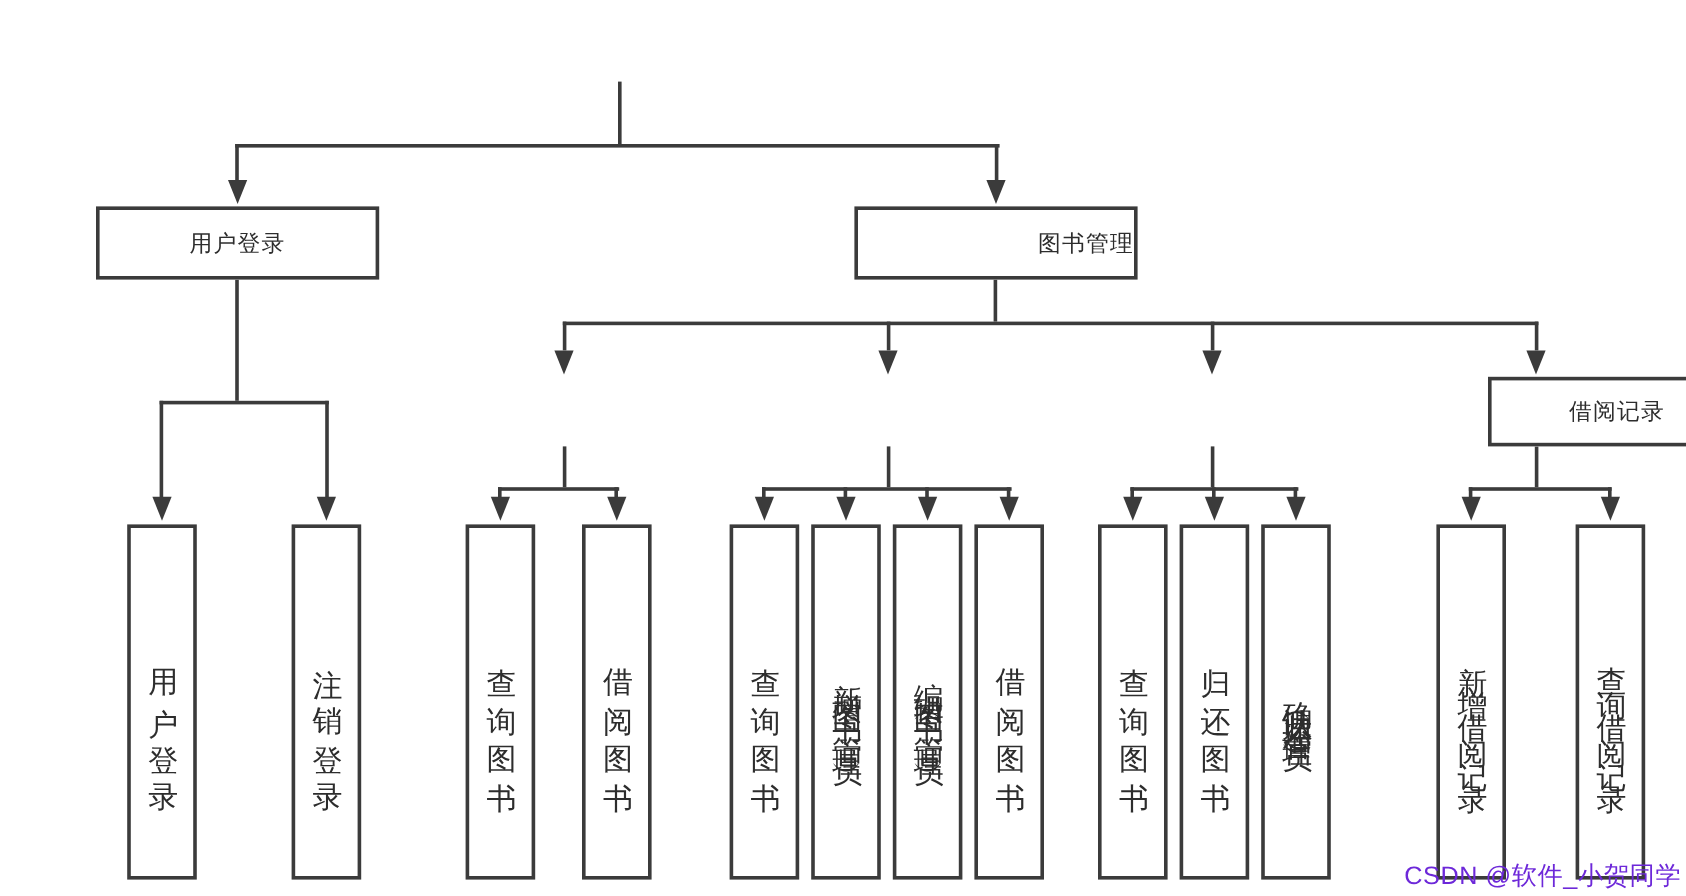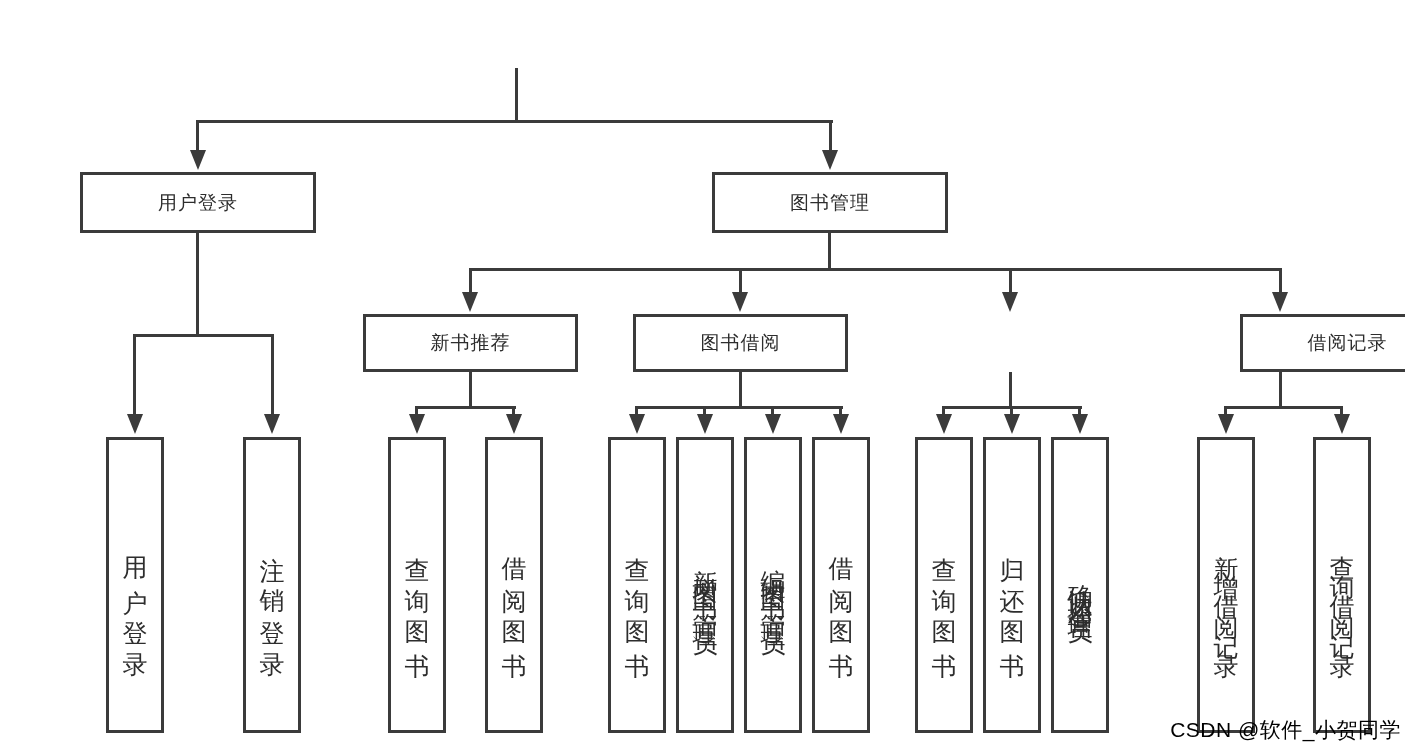--- a/index.html
+++ b/index.html
@@ -32,21 +32,21 @@
   .ls9{letter-spacing:5px;margin-bottom:-5px;}
   .line{position:absolute;background:#3b3b3b;}
   .arw{
     position:absolute;width:0;height:0;
     border-left:8px solid transparent;
     border-right:8px solid transparent;
     border-top:20px solid #3b3b3b;
   }
   .wm{
     position:absolute;right:4px;bottom:3px;
-    font-size:21px;color:#000000;letter-spacing:0.5px;
+    font-size:21px;color:#6d28d9;letter-spacing:0.5px;
     white-space:nowrap;
   }
 </style>
 </head>
 <body>
 
 <div id="canvas">
 
   <div class="line" style="left:515px;top:68px;width:3px;height:52px;"></div>
   <div class="line" style="left:196px;top:120px;width:637px;height:3px;"></div>
@@ -104,30 +104,24 @@
   <div class="line" style="left:1224px;top:406px;width:119px;height:3px;"></div>
   <div class="line" style="left:1224px;top:406px;width:3px;height:10px;"></div>
   <div class="arw" style="left:1218px;top:414px;"></div>
   <div class="line" style="left:1340px;top:406px;width:3px;height:10px;"></div>
   <div class="arw" style="left:1334px;top:414px;"></div>
 
 
   <div class="box hbox" style="left:80px;top:172px;width:236px;height:61px;">
     <span>用户登录</span>
   </div>
-  <div class="box hbox" style="left:712px;top:172px;width:236px;height:61px;">
+  <div class="box hbox" style="left:712px;top:172px;width:236px;height:61px;justify-content:flex-end;">
     <span>图书管理</span>
   </div>
 
-  <div class="box hbox" style="left:363px;top:314px;width:215px;height:58px;">
-    <span>新书推荐</span>
-  </div>
-  <div class="box hbox" style="left:633px;top:314px;width:215px;height:58px;">
-    <span>图书借阅</span>
-  </div>
   <div class="box hbox" style="left:1240px;top:314px;width:215px;height:58px;">
     <span>借阅记录</span>
   </div>
 
   <div class="box" style="left:106px;top:437px;width:58px;height:296px;">
     <span class="vtext ls4">用户登录</span>
   </div>
   <div class="box" style="left:243px;top:437px;width:58px;height:296px;">
     <span class="vtext ls4">注销登录</span>
   </div>

